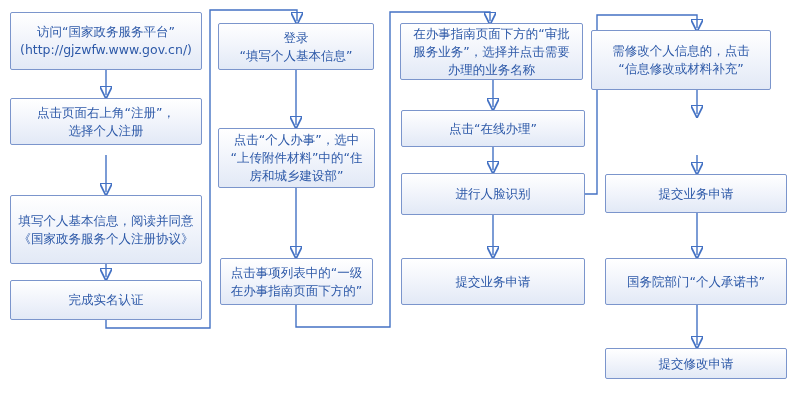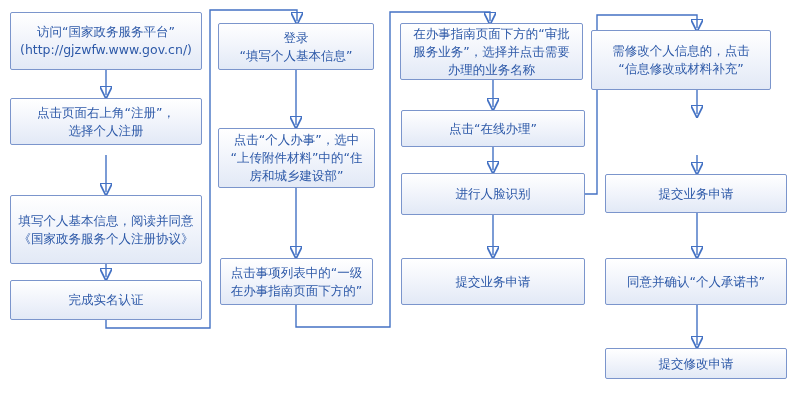--- a/index.html
+++ b/index.html
@@ -69,16 +69,16 @@
   <div class="node" style="left:400px;top:23px;width:183px;height:57px">在办事指南页面下方的“审批
 服务业务”，选择并点击需要
 办理的业务名称</div>
   <div class="node" style="left:401px;top:110px;width:184px;height:37px">点击“在线办理”</div>
   <div class="node" style="left:401px;top:173px;width:184px;height:42px">进行人脸识别</div>
   <div class="node" style="left:401px;top:258px;width:184px;height:47px">提交业务申请</div>
 
   <div class="node" style="left:591px;top:30px;width:180px;height:60px">需修改个人信息的，点击
 “信息修改或材料补充”</div>
   <div class="node" style="left:605px;top:174px;width:182px;height:39px">提交业务申请</div>
-  <div class="node" style="left:605px;top:258px;width:182px;height:47px">同意并确认“个人承诺书”</div>
+  <div class="node" style="left:605px;top:258px;width:182px;height:47px">国务院部门“个人承诺书”</div>
   <div class="node" style="left:605px;top:348px;width:182px;height:31px">提交修改申请</div>
 
 </div>
 
 </body></html>

